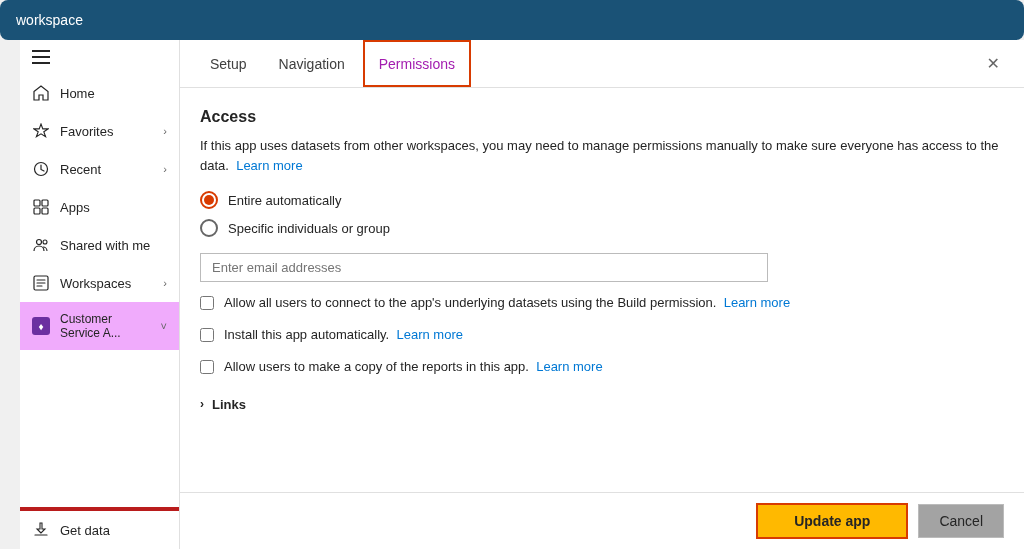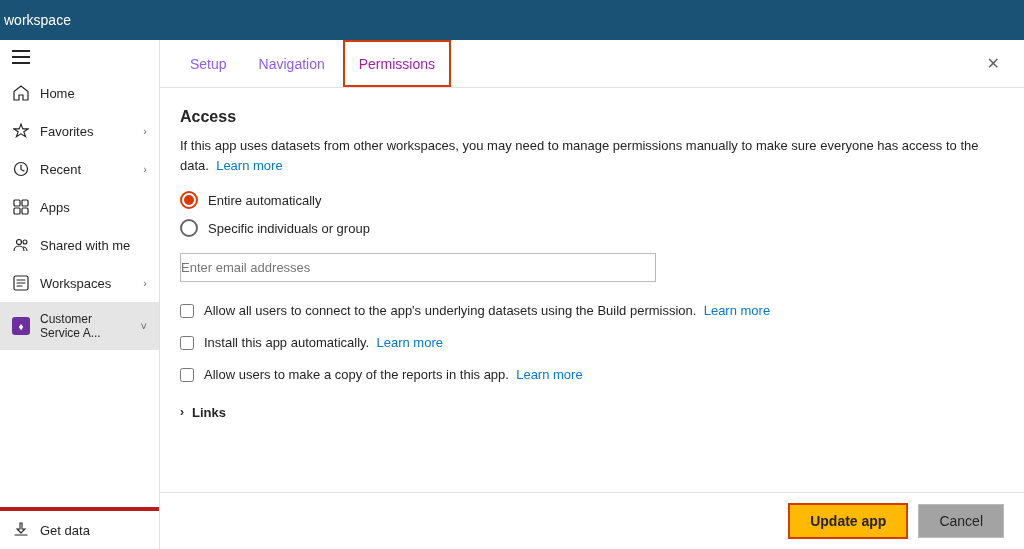--- a/index.html
+++ b/index.html
@@ -5,41 +5,43 @@
     * { box-sizing: border-box; margin: 0; padding: 0; }
     body { font-family: 'Segoe UI', Arial, sans-serif; font-size: 14px; color: #252525; background: #f0f0f0; display: flex; flex-direction: column; height: 549px; overflow: hidden; }
 
     
     .topbar {
       background: #1a5276;
       color: white;
       height: 40px;
       display: flex;
       align-items: center;
-      padding: 0 4px;
+      padding: 0 16px;
       flex-shrink: 0;
+      border-radius: 8px;
     }
     .topbar-title { font-size: 14px; font-weight: 400; }
 
     
     .main-layout {
       display: flex;
       flex: 1;
       overflow: hidden;
     }
 
     
     .sidebar {
       width: 160px;
       background: #fff;
       border-right: 1px solid #e0e0e0;
       display: flex;
       flex-direction: column;
       flex-shrink: 0;
       overflow-y: auto;
+      margin-left: 20px;
     }
 
     .sidebar-item {
       display: flex;
       align-items: center;
       padding: 10px 12px;
       cursor: pointer;
       color: #252525;
       font-size: 13px;
       gap: 10px;
@@ -85,21 +87,21 @@
       border-bottom: 1px solid #e0e0e0;
       height: 48px;
       gap: 4px;
       flex-shrink: 0;
       position: relative;
     }
     .tab {
       padding: 12px 14px;
       cursor: pointer;
       font-size: 14px;
-      color: #8b5cf6;
+      color: #404040;
       border: none;
       background: none;
       height: 100%;
       display: flex;
       align-items: center;
     }
     .tab.active {
       border: 2px solid #d83b01;
       color: #a21caf;
       font-weight: 400;
@@ -176,26 +178,26 @@
     }
     .radio-unselected {
       width: 18px;
       height: 18px;
       border-radius: 50%;
       border: 2px solid #666;
       background: white;
     }
 
     .email-input {
-      width: 476px;
-      padding: 6px 0;
+      width: 568px;
+      padding: 6px 11px;
       border: 1px solid #bbb;
       font-size: 13px;
       color: #999;
-      margin-bottom: 20px;
+      margin-bottom: 12px;
       outline: none;
     }
 
     .checkbox-group {
       display: flex;
       flex-direction: column;
       gap: 14px;
       margin-bottom: 20px;
     }
     .checkbox-item {
@@ -231,39 +233,39 @@
       padding: 10px 20px;
       border-top: 1px solid #e0e0e0;
       gap: 10px;
       flex-shrink: 0;
       background: #fff;
     }
     .btn-update {
       background: #ffb900;
       color: #252525;
       border: 2px solid #d83b01;
-      padding: 8px 20px;
+      padding: 8px 36px;
       font-size: 14px;
       font-weight: 600;
       cursor: pointer;
     }
     .btn-cancel {
       background: #a3a3a3;
       color: #252525;
       border: 1px solid #bbb;
       padding: 8px 20px;
       font-size: 14px;
       cursor: pointer;
     }
 
     
     svg { display: block; }
 
     .customer-item {
-      background: #e5e5e5;
+      background: #f0abfc;
     }
     .customer-dot {
       width: 18px;
       height: 18px;
       background: #6b2fa0;
       border-radius: 3px;
       display: flex;
       align-items: center;
       justify-content: center;
     }

